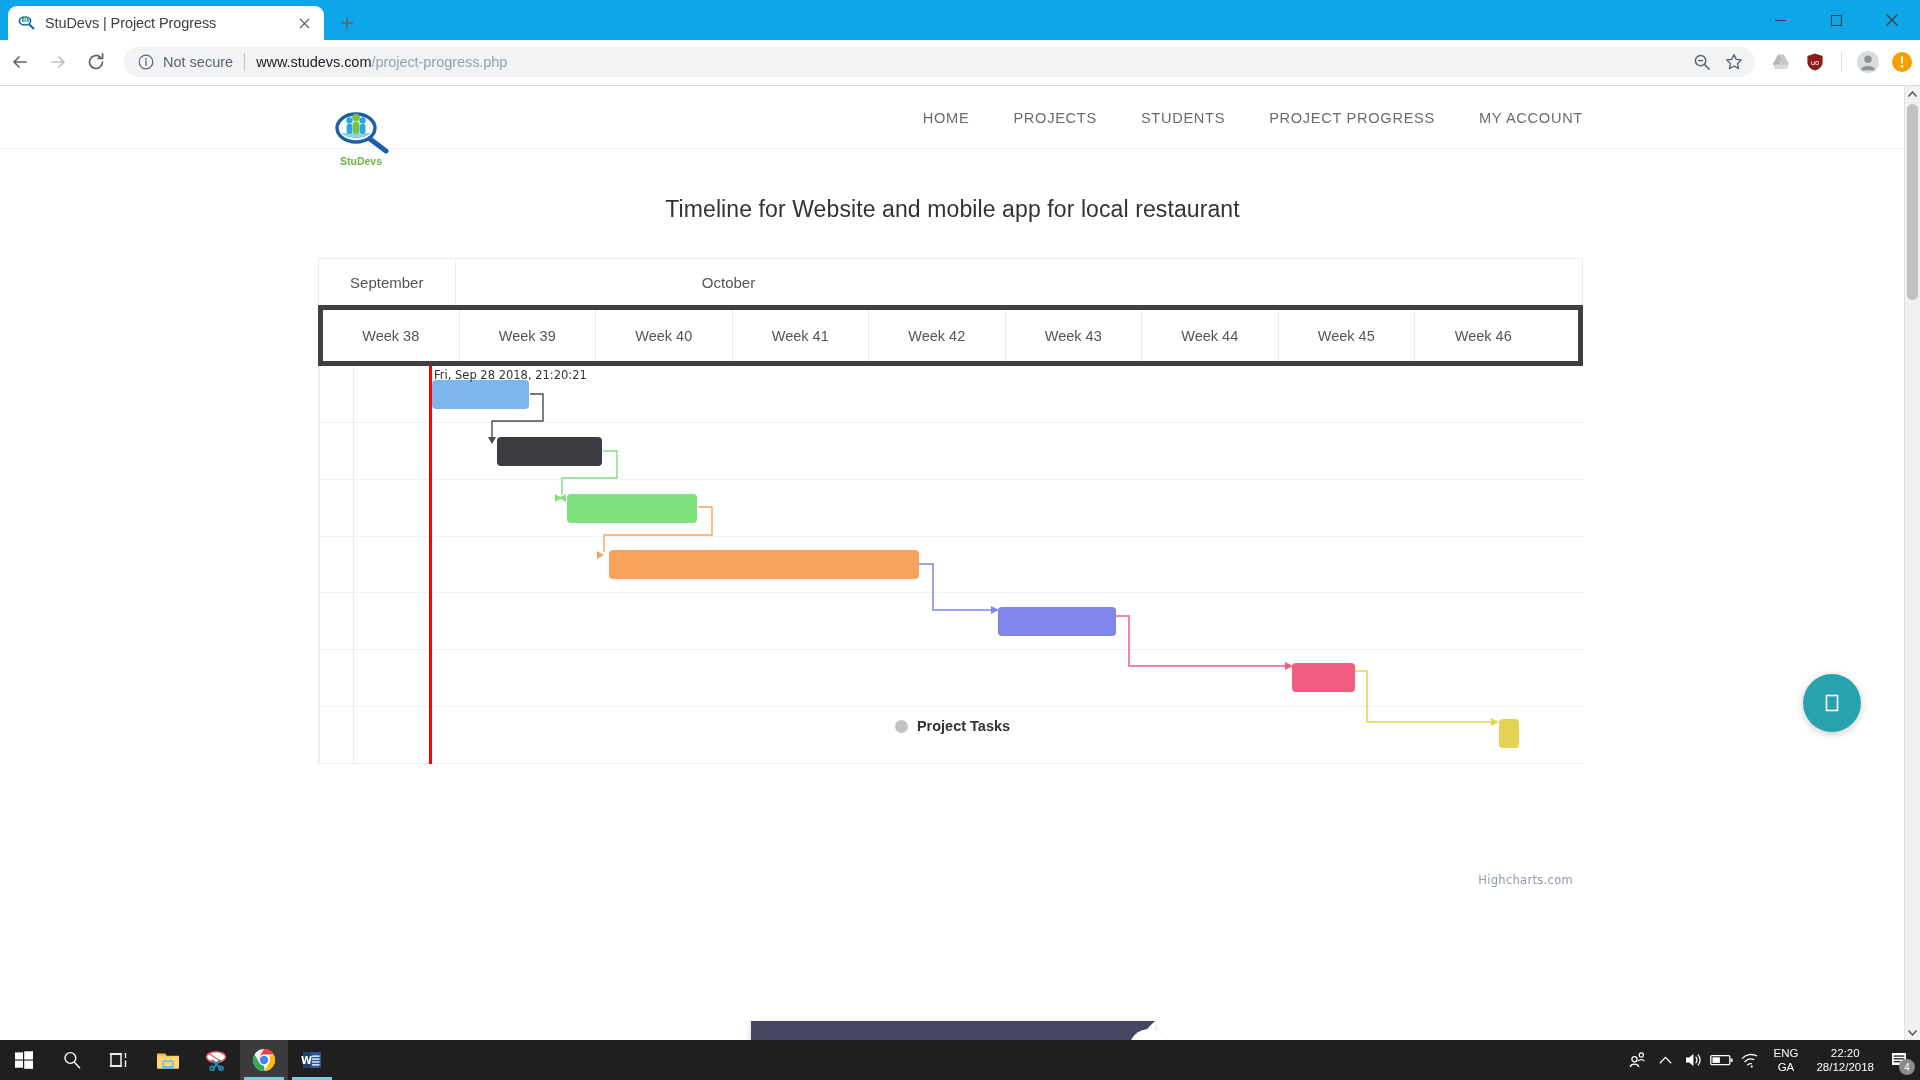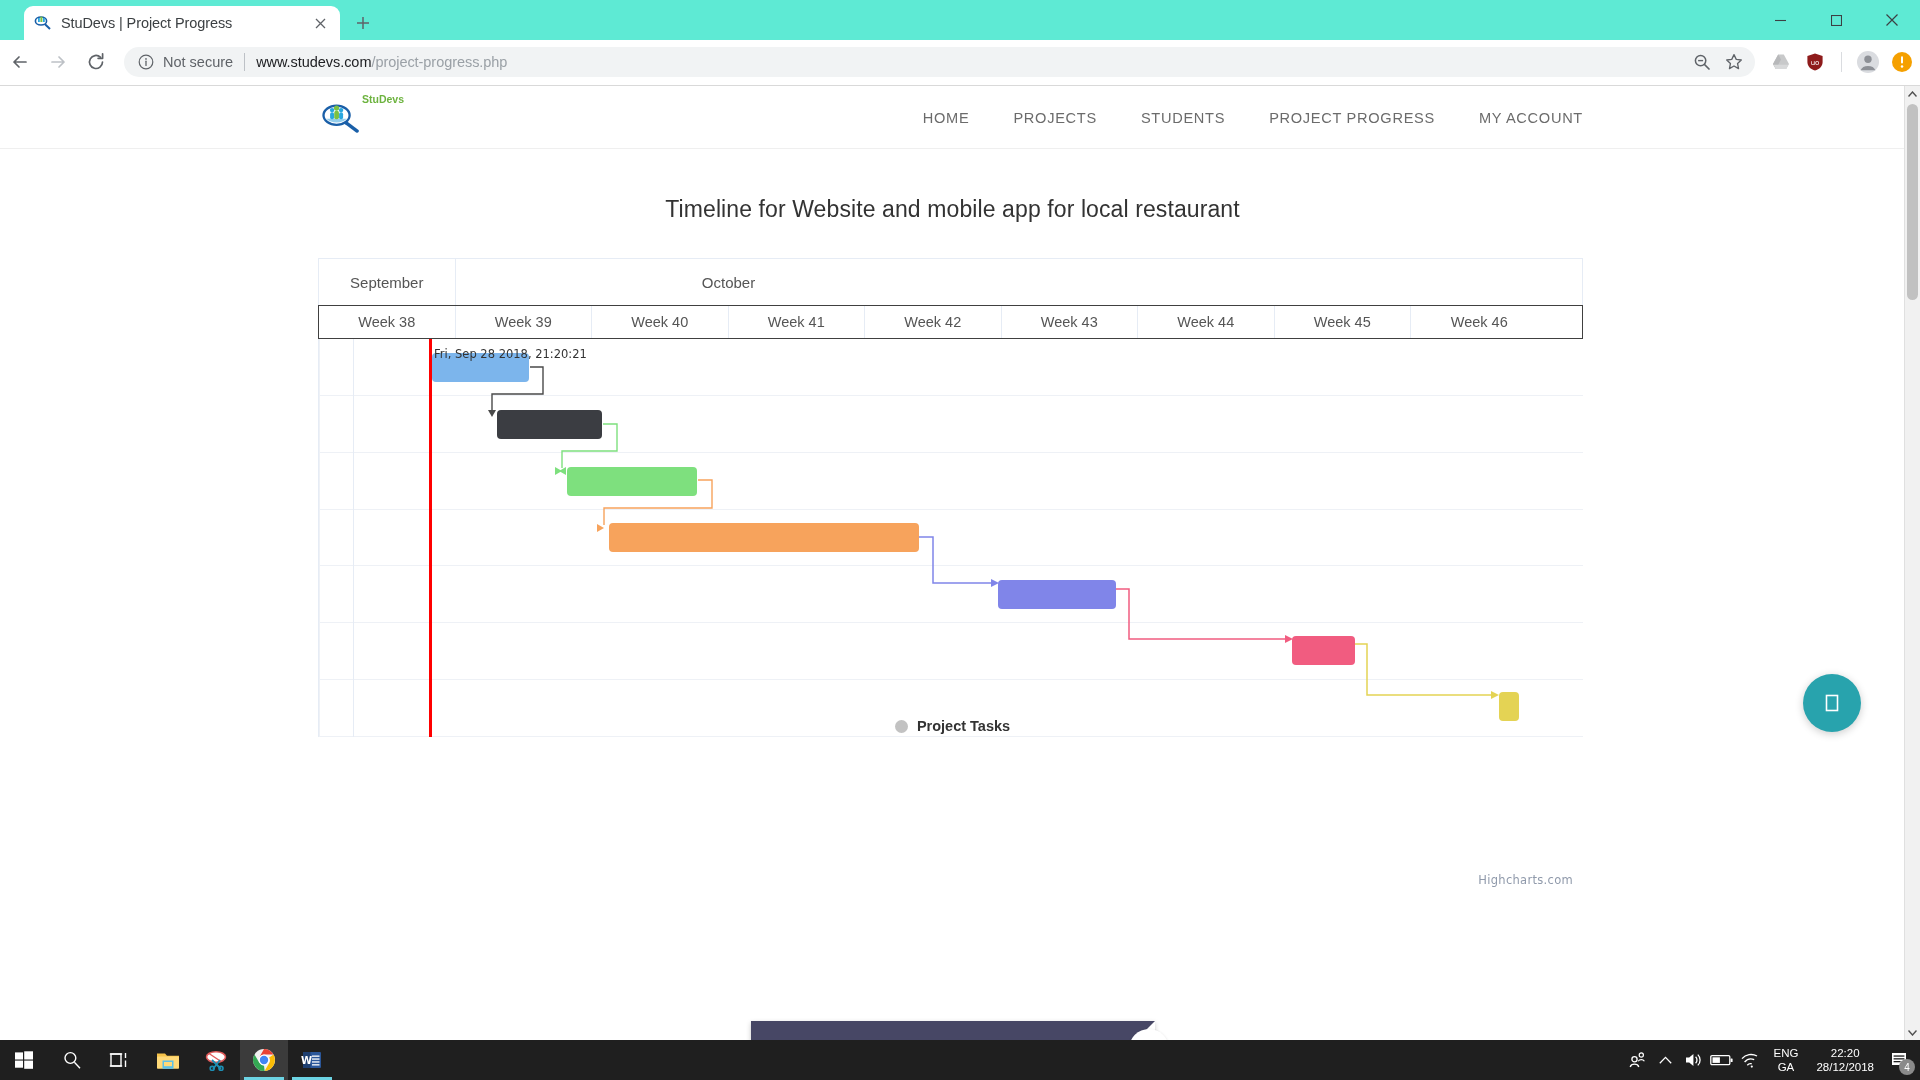--- a/index.html
+++ b/index.html
@@ -7,22 +7,22 @@
   body {
     font-family: "Liberation Sans", sans-serif;
     background: #ffffff;
     -webkit-font-smoothing: antialiased;
   }
 
   
   .browser { width: 1920px; height: 1040px; display: flex; flex-direction: column; }
 
   .tabstrip {
-    height: 40px; background: #5eead4; display: flex; align-items: flex-end;
-    padding-left: 24px; position: relative;
+    height: 40px; background: #0ea5e9; display: flex; align-items: flex-end;
+    padding-left: 8px; position: relative;
   }
   .tab {
     height: 34px; width: 316px; background: #ffffff; border-radius: 9px 9px 0 0;
     display: flex; align-items: center; padding: 0 10px; gap: 9px; position: relative;
   }
   .tab-favicon {
     width: 18px; height: 18px; flex: 0 0 18px; position: relative;
   }
   .tab-favicon svg { display:block; }
   .tab-title {
@@ -79,22 +79,22 @@
     flex: 1 1 auto; background: #ffffff; position: relative; overflow: hidden;
     border-top: 1px solid #d9d9d9;
   }
   .page { width: 1905px; position: relative; }
 
   .site-header {
     height: 63px; background: #ffffff; display: flex; align-items: center;
     position: relative; border-bottom: 1px solid #efefef;
   }
   .logo-wrap {
-    position: absolute; left: 318px; top: 8px; width: 86px; height: 62px;
-    display:flex; flex-direction:row; justify-content:center;
+    position: absolute; left: 318px; top: 20px; width: 86px; height: 62px;
+    display:flex; flex-direction:column; align-items:center; justify-content:center;
   }
   .site-nav {
     position: absolute; right: 300px; top: 0; height: 63px;
     display: flex; align-items: center; gap: 0px;
   }
   .nav-link {
     font-size: 14.6px; color: #6b6b6b; letter-spacing: 0.7px; padding: 0 22px;
     white-space: nowrap; font-weight: 400;
   }
 
@@ -108,21 +108,21 @@
   .gantt {
     position: absolute; left: 318px; top: 0; width: 1265px;
   }
   .month-row { display: flex; height: 47px; border: 1px solid #e6ecf5; border-bottom: none; }
   .month-cell {
     display: flex; align-items: center; justify-content: center;
     font-size: 15px; color: #555; border-right: 1px solid #e6ecf5;
   }
   .month-cell:last-child { border-right: none; }
 
-  .week-row { display: flex; height: 34px; border: 1px solid #404040; }
+  .week-row { display: flex; height: 61px; border: 5px solid #404040; }
   .week-cell {
     display: flex; align-items: center; justify-content: center;
     font-size: 14.5px; color: #555; border-right: 1px solid #e6ecf5;
     flex: 0 0 136.5px;
   }
   .week-cell:last-child { border-right: none; }
 
   .grid-body { position: relative; height: 398px; border-left: 1px solid #e6ecf5; }
   .grid-row {
     height: 56.85px; border-bottom: 1px solid #eef1f6; position: relative;
@@ -415,21 +415,21 @@
             <div class="grid-row"></div>
             <div class="grid-row"></div>
             <div class="grid-row"></div>
             <div class="grid-row"></div>
             <div class="grid-row"></div>
 
             <div class="vline" style="left:34px;"></div>
             <div class="vline2" style="left:0px;"></div>
 
             <div class="today-line" style="left:110px;"></div>
-            <div class="today-label" style="left:115px; top:8px;">Fri, Sep 28 2018, 21:20:21</div>
+            <div class="today-label" style="left:115px; top:2px;">Fri, Sep 28 2018, 21:20:21</div>
 
             <svg class="connector" style="left:0;top:0;width:1265px;height:398px;">
 
               <path d="M211 28 H224 V55 H173 V72" fill="none" stroke="#4a4a4a" stroke-width="1.4"></path>
               <path d="M173 78 l-4 -7 h8 z" fill="#4a4a4a"></path>
 
               <path d="M284 85 H298 V112 H243 V129" fill="none" stroke="#7ee07e" stroke-width="1.4"></path>
               <path d="M243 135 l-4 -7 h8 z" fill="#7ee07e" transform="rotate(90 243 132)"></path>
               <path d="M243 132 L236 128 V136 z" fill="#7ee07e"></path>
 

